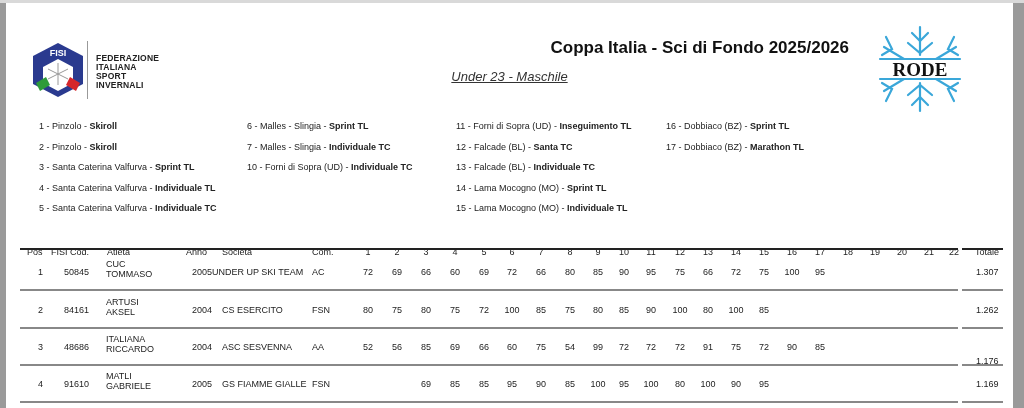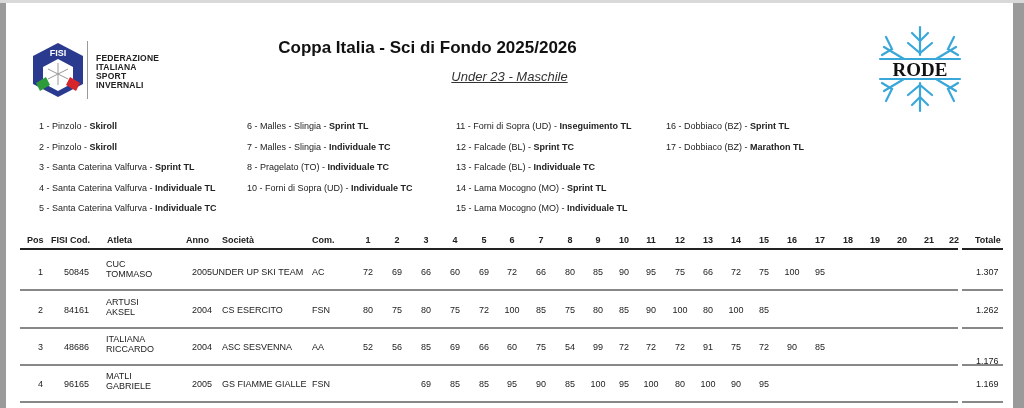--- a/index.html
+++ b/index.html
@@ -15,34 +15,34 @@
     background: #ffffff;
   }
   .topband { position:absolute; left:0; top:0; width:1024px; height:3px; background:#d9d9d9; }
 
   
   .fisi-logo { position:absolute; left:24px; top:38px; width:56px; height:58px; }
   .fisi-divider { position:absolute; left:81px; top:38px; width:1px; height:58px; background:#999; }
   .fisi-text { position:absolute; left:90px; top:51px; font-size:8.5px; font-weight:bold; line-height:9px; color:#222; letter-spacing:0.2px; }
   .fisi-text div { white-space: nowrap; }
 
-  .title { position:absolute; left:0; width:843px; top:35px; text-align:center; font-size:17px; font-weight:bold; color:#111; }
+  .title { position:absolute; left:0; width:843px; top:35px; text-align:right; font-size:17px; font-weight:bold; color:#111; }
   .subtitle { position:absolute; left:0; width:1007px; top:66px; text-align:center; font-size:13px; font-style:italic; text-decoration:underline; color:#333; }
 
   .rode-logo { position:absolute; left:870px; top:20px; width:88px; height:92px; }
 
   
   .races { position:absolute; top:118px; left:0; font-size:9px; color:#222; }
   .race-col { position:absolute; top:0; }
   .race { height:20.5px; white-space:nowrap; }
   .race b { font-weight: bold; }
 
   
   .tbl { position:absolute; left:14px; top:232px; width:990px; font-size:9px; }
-  .hdr { position:absolute; top:0; left:0; width:990px; height:14px; font-weight:bold; }
+  .hdr { position:absolute; top:12px; left:0; width:990px; height:14px; font-weight:normal; }
   .hdr .c { position:absolute; top:0; }
   .hdr-line { position:absolute; top:13px; height:2px; background:#222; }
   .row { position:absolute; left:0; width:990px; height:37px; }
   .row .c { position:absolute; }
   .row-line { position:absolute; height:2px; background:#888; }
   .num { text-align:center; width:24px; }
   .name { line-height:10px; }
 </style>
 </head>
 <body>
@@ -100,26 +100,25 @@
     <div class="race-col" style="left:33px">
       <div class="race"><span>1</span> - <span>Pinzolo</span> - <b>Skiroll</b></div>
       <div class="race"><span>2</span> - <span>Pinzolo</span> - <b>Skiroll</b></div>
       <div class="race"><span>3</span> - <span>Santa Caterina Valfurva</span> - <b>Sprint TL</b></div>
       <div class="race"><span>4</span> - <span>Santa Caterina Valfurva</span> - <b>Individuale TL</b></div>
       <div class="race"><span>5</span> - <span>Santa Caterina Valfurva</span> - <b>Individuale TC</b></div>
     </div>
     <div class="race-col" style="left:241px">
       <div class="race"><span>6</span> - <span>Malles - Slingia</span> - <b>Sprint TL</b></div>
       <div class="race"><span>7</span> - <span>Malles - Slingia</span> - <b>Individuale TC</b></div>
-      <div class="race"><span>8</span> - <span>Pragelato (TO)</span> - <b>Individuale TC</b></div>
       <div class="race"><span>10</span> - <span>Forni di Sopra (UD)</span> - <b>Individuale TC</b></div>
     </div>
     <div class="race-col" style="left:450px">
       <div class="race"><span>11</span> - <span>Forni di Sopra (UD)</span> - <b>Inseguimento TL</b></div>
-      <div class="race"><span>12</span> - <span>Falcade (BL)</span> - <b>Sprint TC</b></div>
+      <div class="race"><span>12</span> - <span>Falcade (BL)</span> - <b>Santa TC</b></div>
       <div class="race"><span>13</span> - <span>Falcade (BL)</span> - <b>Individuale TC</b></div>
       <div class="race"><span>14</span> - <span>Lama Mocogno (MO)</span> - <b>Sprint TL</b></div>
       <div class="race"><span>15</span> - <span>Lama Mocogno (MO)</span> - <b>Individuale TL</b></div>
     </div>
     <div class="race-col" style="left:660px">
       <div class="race"><span>16</span> - <span>Dobbiaco (BZ)</span> - <b>Sprint TL</b></div>
       <div class="race"><span>17</span> - <span>Dobbiaco (BZ)</span> - <b>Marathon TL</b></div>
     </div>
   </div>
 
@@ -238,21 +237,21 @@
       <span class="c num" style="left:732px; top:14px">72</span>
       <span class="c num" style="left:760px; top:14px">90</span>
       <span class="c num" style="left:788px; top:14px">85</span>
       <span class="c" style="left:956px; top:28px">1.176</span>
       <div class="row-line" style="left:0; top:36px; width:938px"></div>
       <div class="row-line" style="left:942px; top:36px; width:41px"></div>
     </div>
 
     <div class="row" style="top:130px">
       <span class="c" style="left:18px; top:14px">4</span>
-      <span class="c" style="left:44px; top:14px">96165</span>
+      <span class="c" style="left:44px; top:14px">91610</span>
       <span class="c name" style="left:86px; top:6px"><span>MATLI</span><br><span>GABRIELE</span></span>
       <span class="c" style="left:172px; top:14px">2005</span>
       <span class="c" style="left:202px; top:14px">GS FIAMME GIALLE</span>
       <span class="c" style="left:292px; top:14px">FSN</span>
       <span class="c num" style="left:394px; top:14px">69</span>
       <span class="c num" style="left:423px; top:14px">85</span>
       <span class="c num" style="left:452px; top:14px">85</span>
       <span class="c num" style="left:480px; top:14px">95</span>
       <span class="c num" style="left:509px; top:14px">90</span>
       <span class="c num" style="left:538px; top:14px">85</span>

